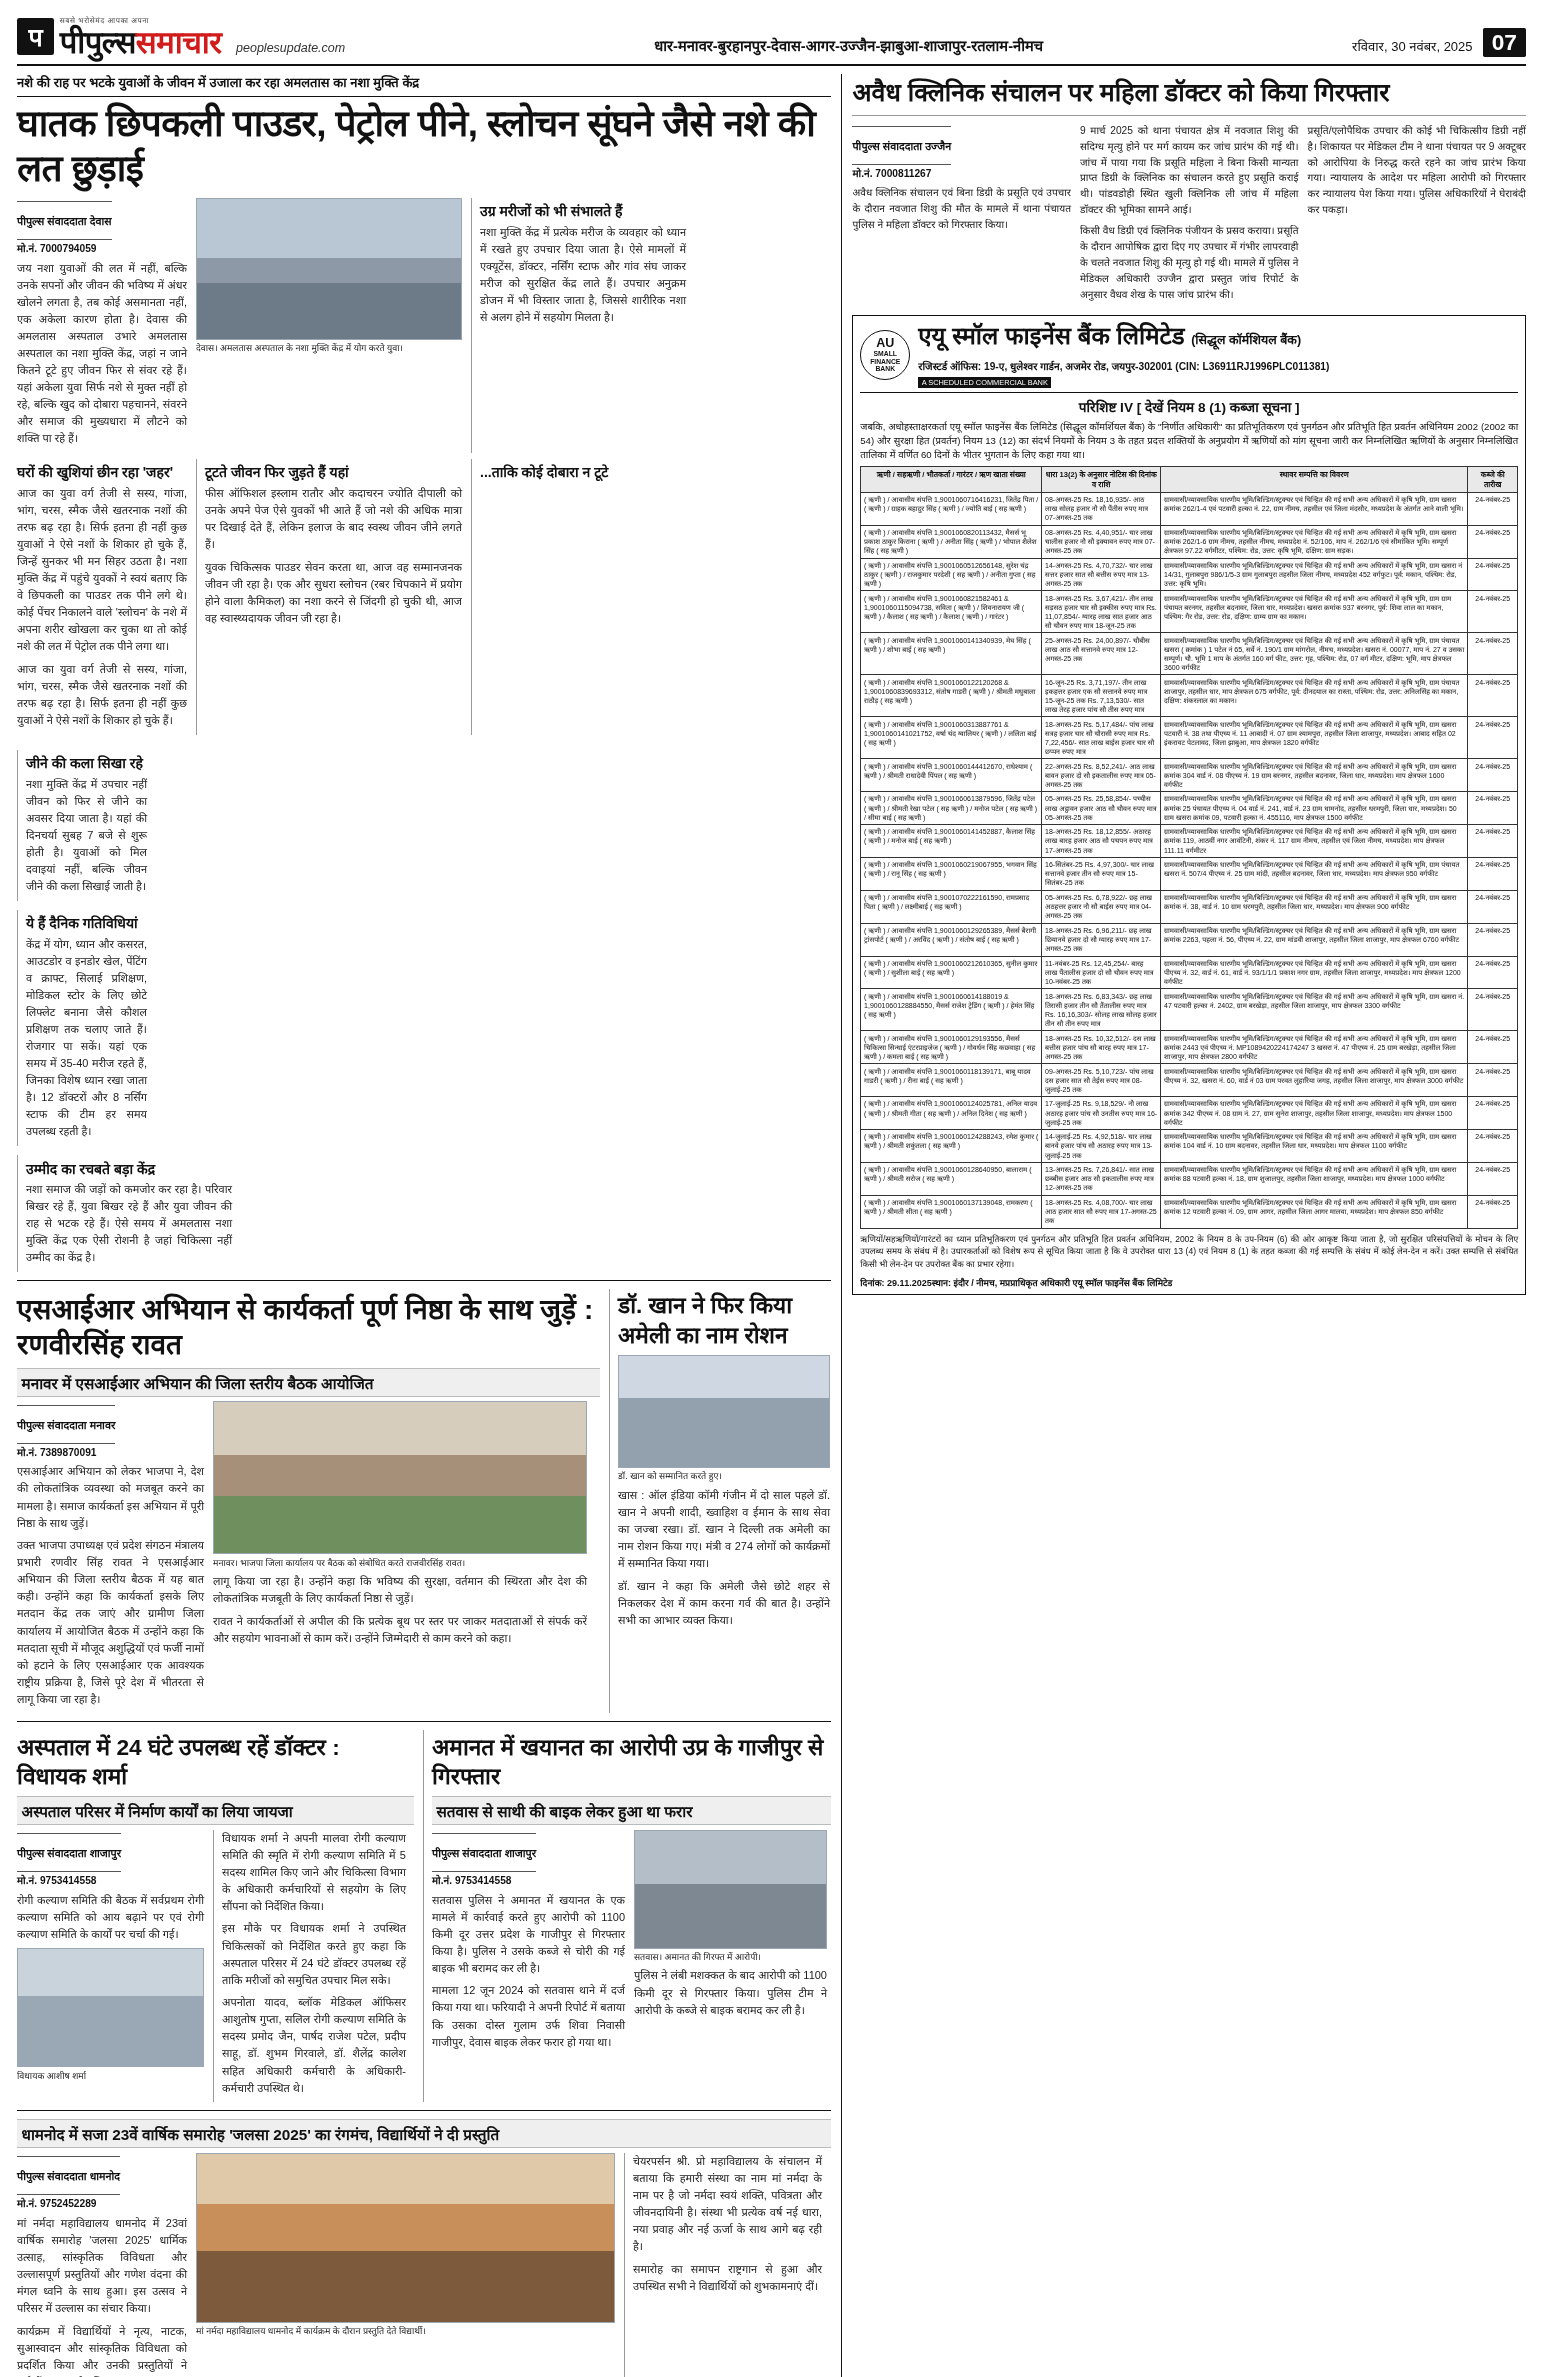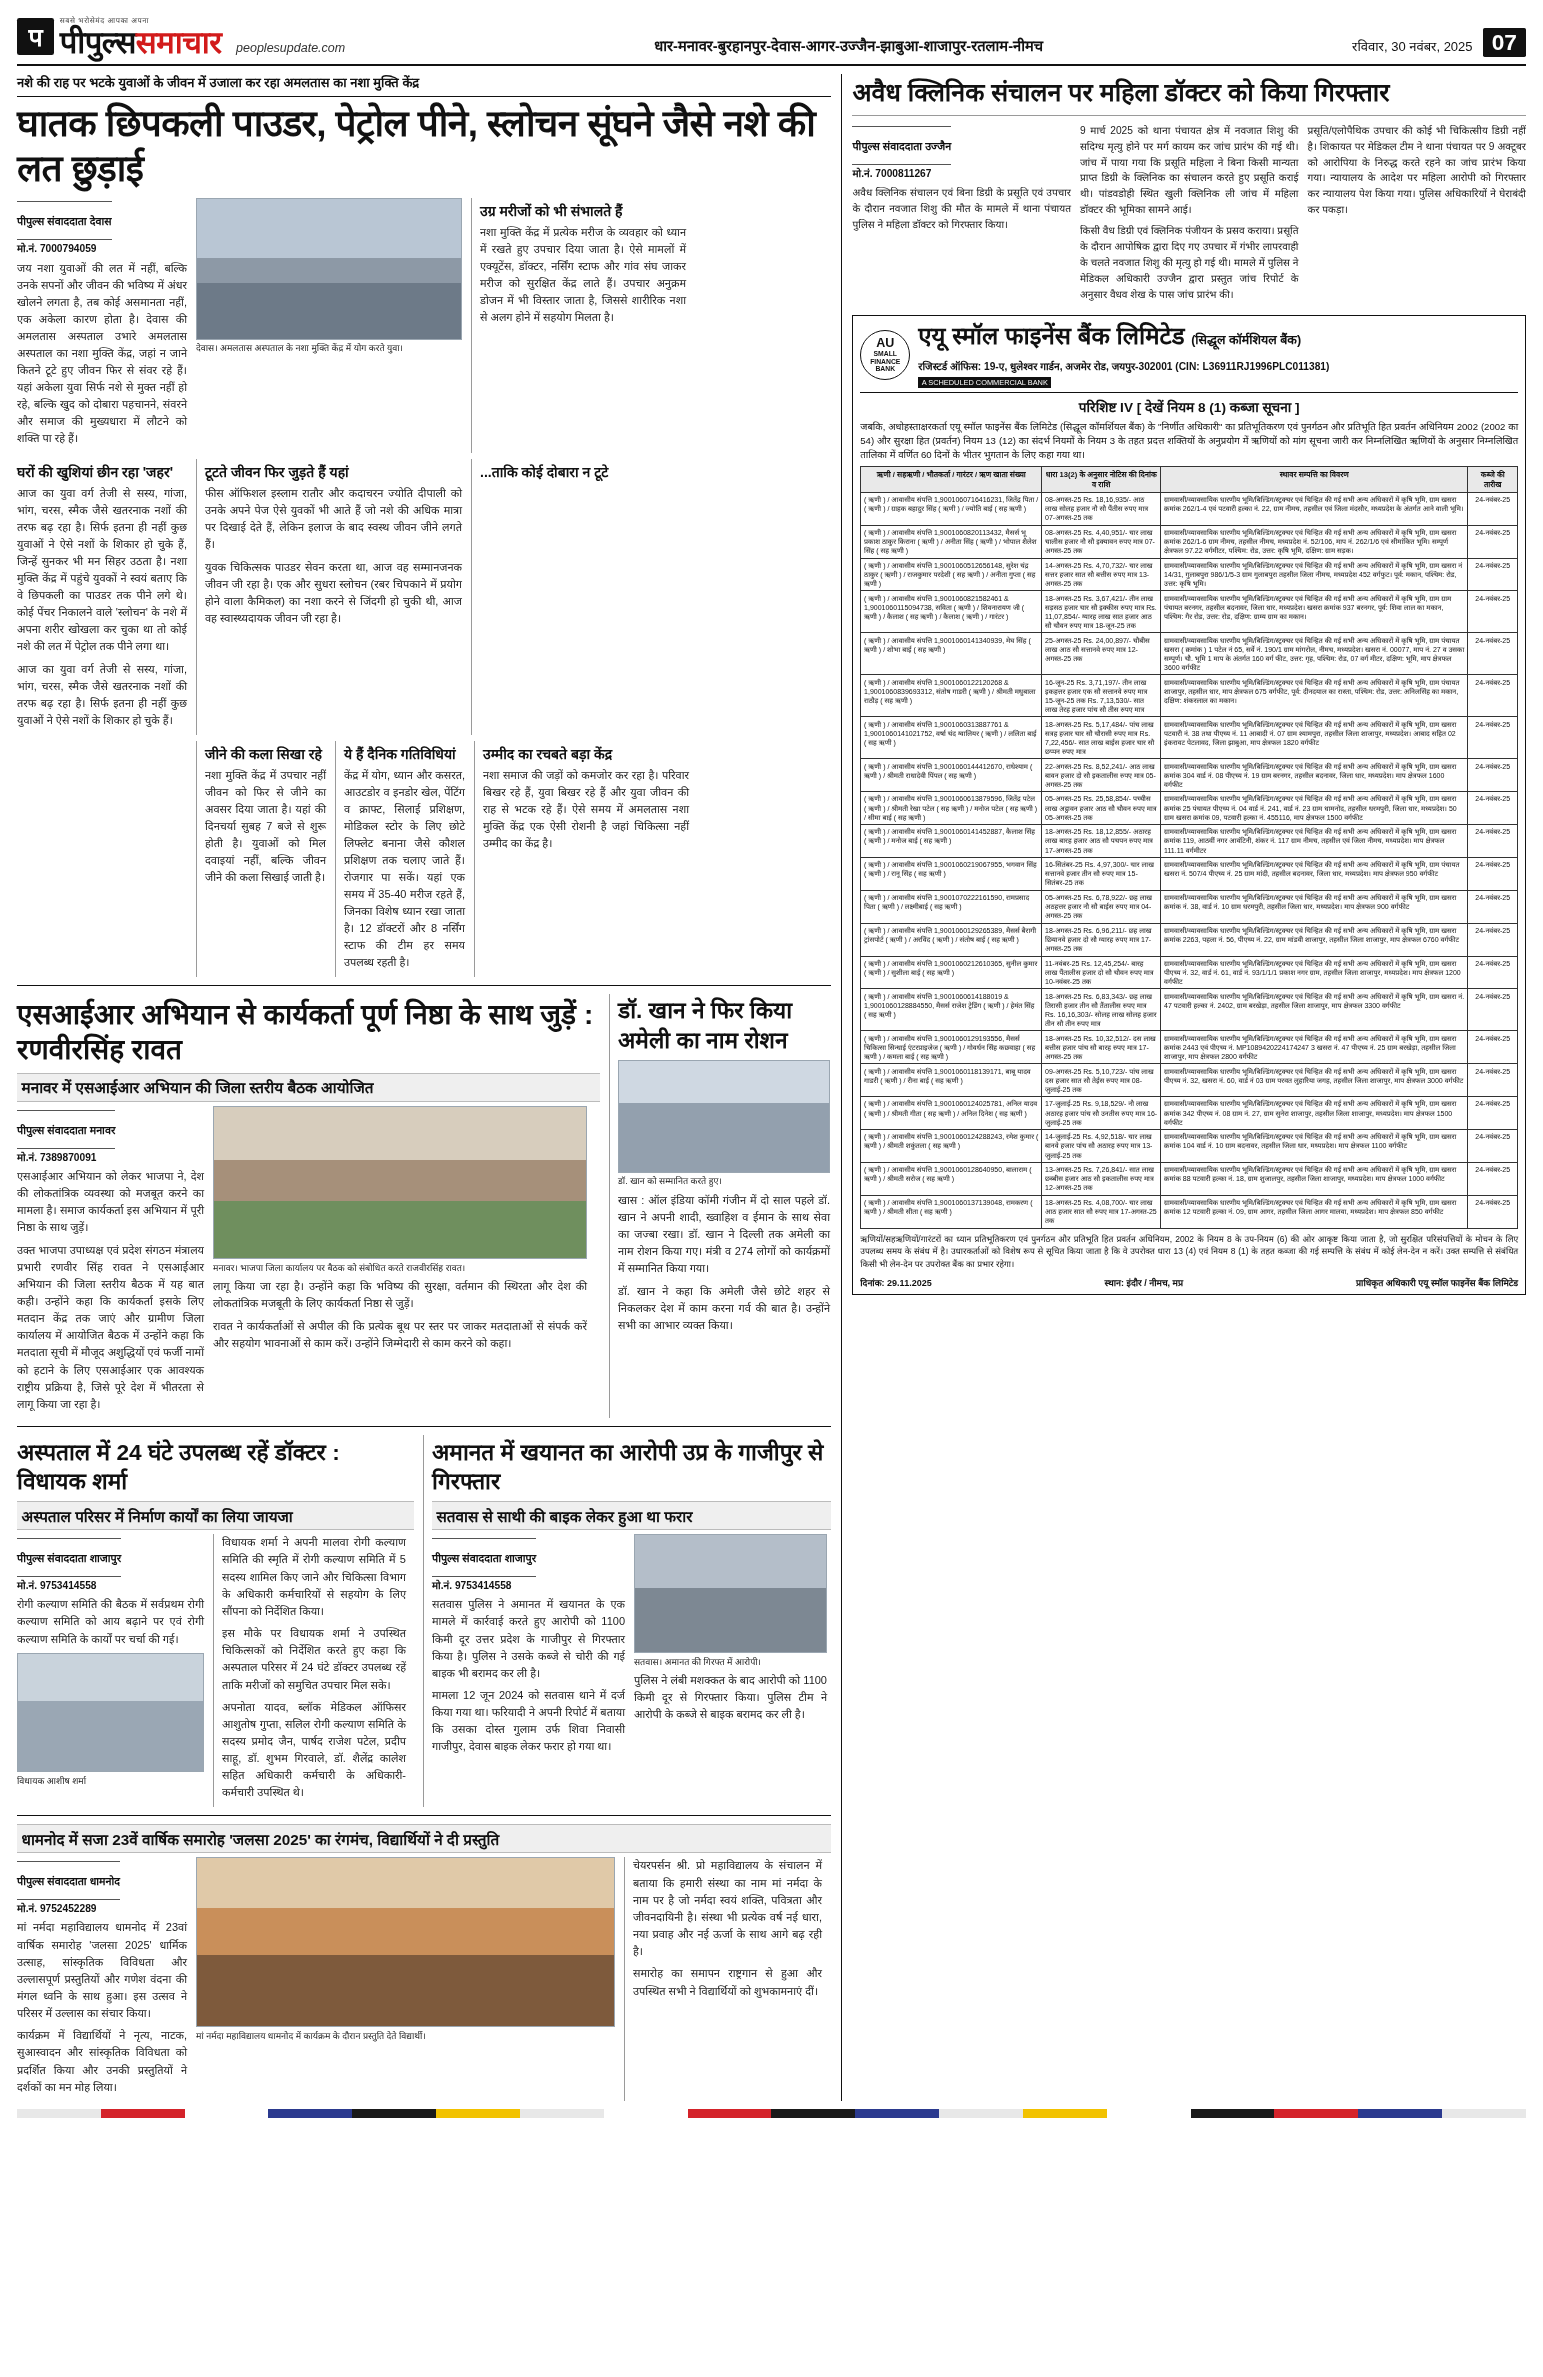--- a/index.html
+++ b/index.html
@@ -116,21 +116,21 @@
 
   table.notice { width:100%; border-collapse:collapse; font-size:7px; line-height:1.3; }
   table.notice th, table.notice td { border:0.6px solid #333; padding:2.3px 2.8px; vertical-align:top; }
   table.notice th { background:#e9e9e9; font-size:7.6px; text-align:center; font-weight:bold; }
   table.notice td.c-date { text-align:center; white-space:nowrap; width:50px; }
   table.notice td.c-acct { width:181px; }
   table.notice td.c-sec { width:119px; }
   table.notice td.c-desc { }
 
   .ad-footer { font-size:8.5px; line-height:1.45; text-align:justify; margin-top:4.5px; }
-  .ad-signoff { display:flex; justify-content:space-between; font-size:9px; font-weight:bold; margin-top:5.7px; }
+  .ad-signoff { display:flex; font-size:9px; font-weight:bold; margin-top:5.7px; }
 
   
   .colorbar { display:flex; height:9px; margin-top:8px; }
   .colorbar div { flex:1; }
 </style>
 </head>
 <body>
 
 <div class="page">
 
@@ -196,21 +196,21 @@
             <div class="body-text">
               <p>फीस ऑफिशल इस्लाम रातौर और कदाचरन ज्योति दीपाली को उनके अपने पेज ऐसे युवकों भी आते हैं जो नशे की अधिक मात्रा पर दिखाई देते हैं, लेकिन इलाज के बाद स्वस्थ जीवन जीने लगते हैं।</p>
               <p>युवक चिकित्सक पाउडर सेवन करता था, आज वह सम्मानजनक जीवन जी रहा है। एक और सुधरा स्लोचन (रबर चिपकाने में प्रयोग होने वाला कैमिकल) का नशा करने से जिंदगी हो चुकी थी, आज वह स्वास्थ्यदायक जीवन जी रहा है।</p>
             </div>
           </div>
           <div class="c vline" style="max-width:215px;">
             <div class="sub-title">...ताकि कोई दोबारा न टूटे</div>
           </div>
         </div>
 
-        <div class="cols3" style="margin-top:5.7px;">
+        <div class="cols3" style="margin-top:5.7px;flex-direction:column;">
           <div class="c" style="max-width:170px;"></div>
           <div class="c vline" style="max-width:130px;">
             <div class="sub-title">जीने की कला सिखा रहे</div>
             <div class="body-text">
               <p>नशा मुक्ति केंद्र में उपचार नहीं जीवन को फिर से जीने का अवसर दिया जाता है। यहां की दिनचर्या सुबह 7 बजे से शुरू होती है। युवाओं को मिल दवाइयां नहीं, बल्कि जीवन जीने की कला सिखाई जाती है।</p>
             </div>
           </div>
           <div class="c vline" style="max-width:130px;">
             <div class="sub-title">ये हैं दैनिक गतिविधियां</div>
             <div class="body-text">

